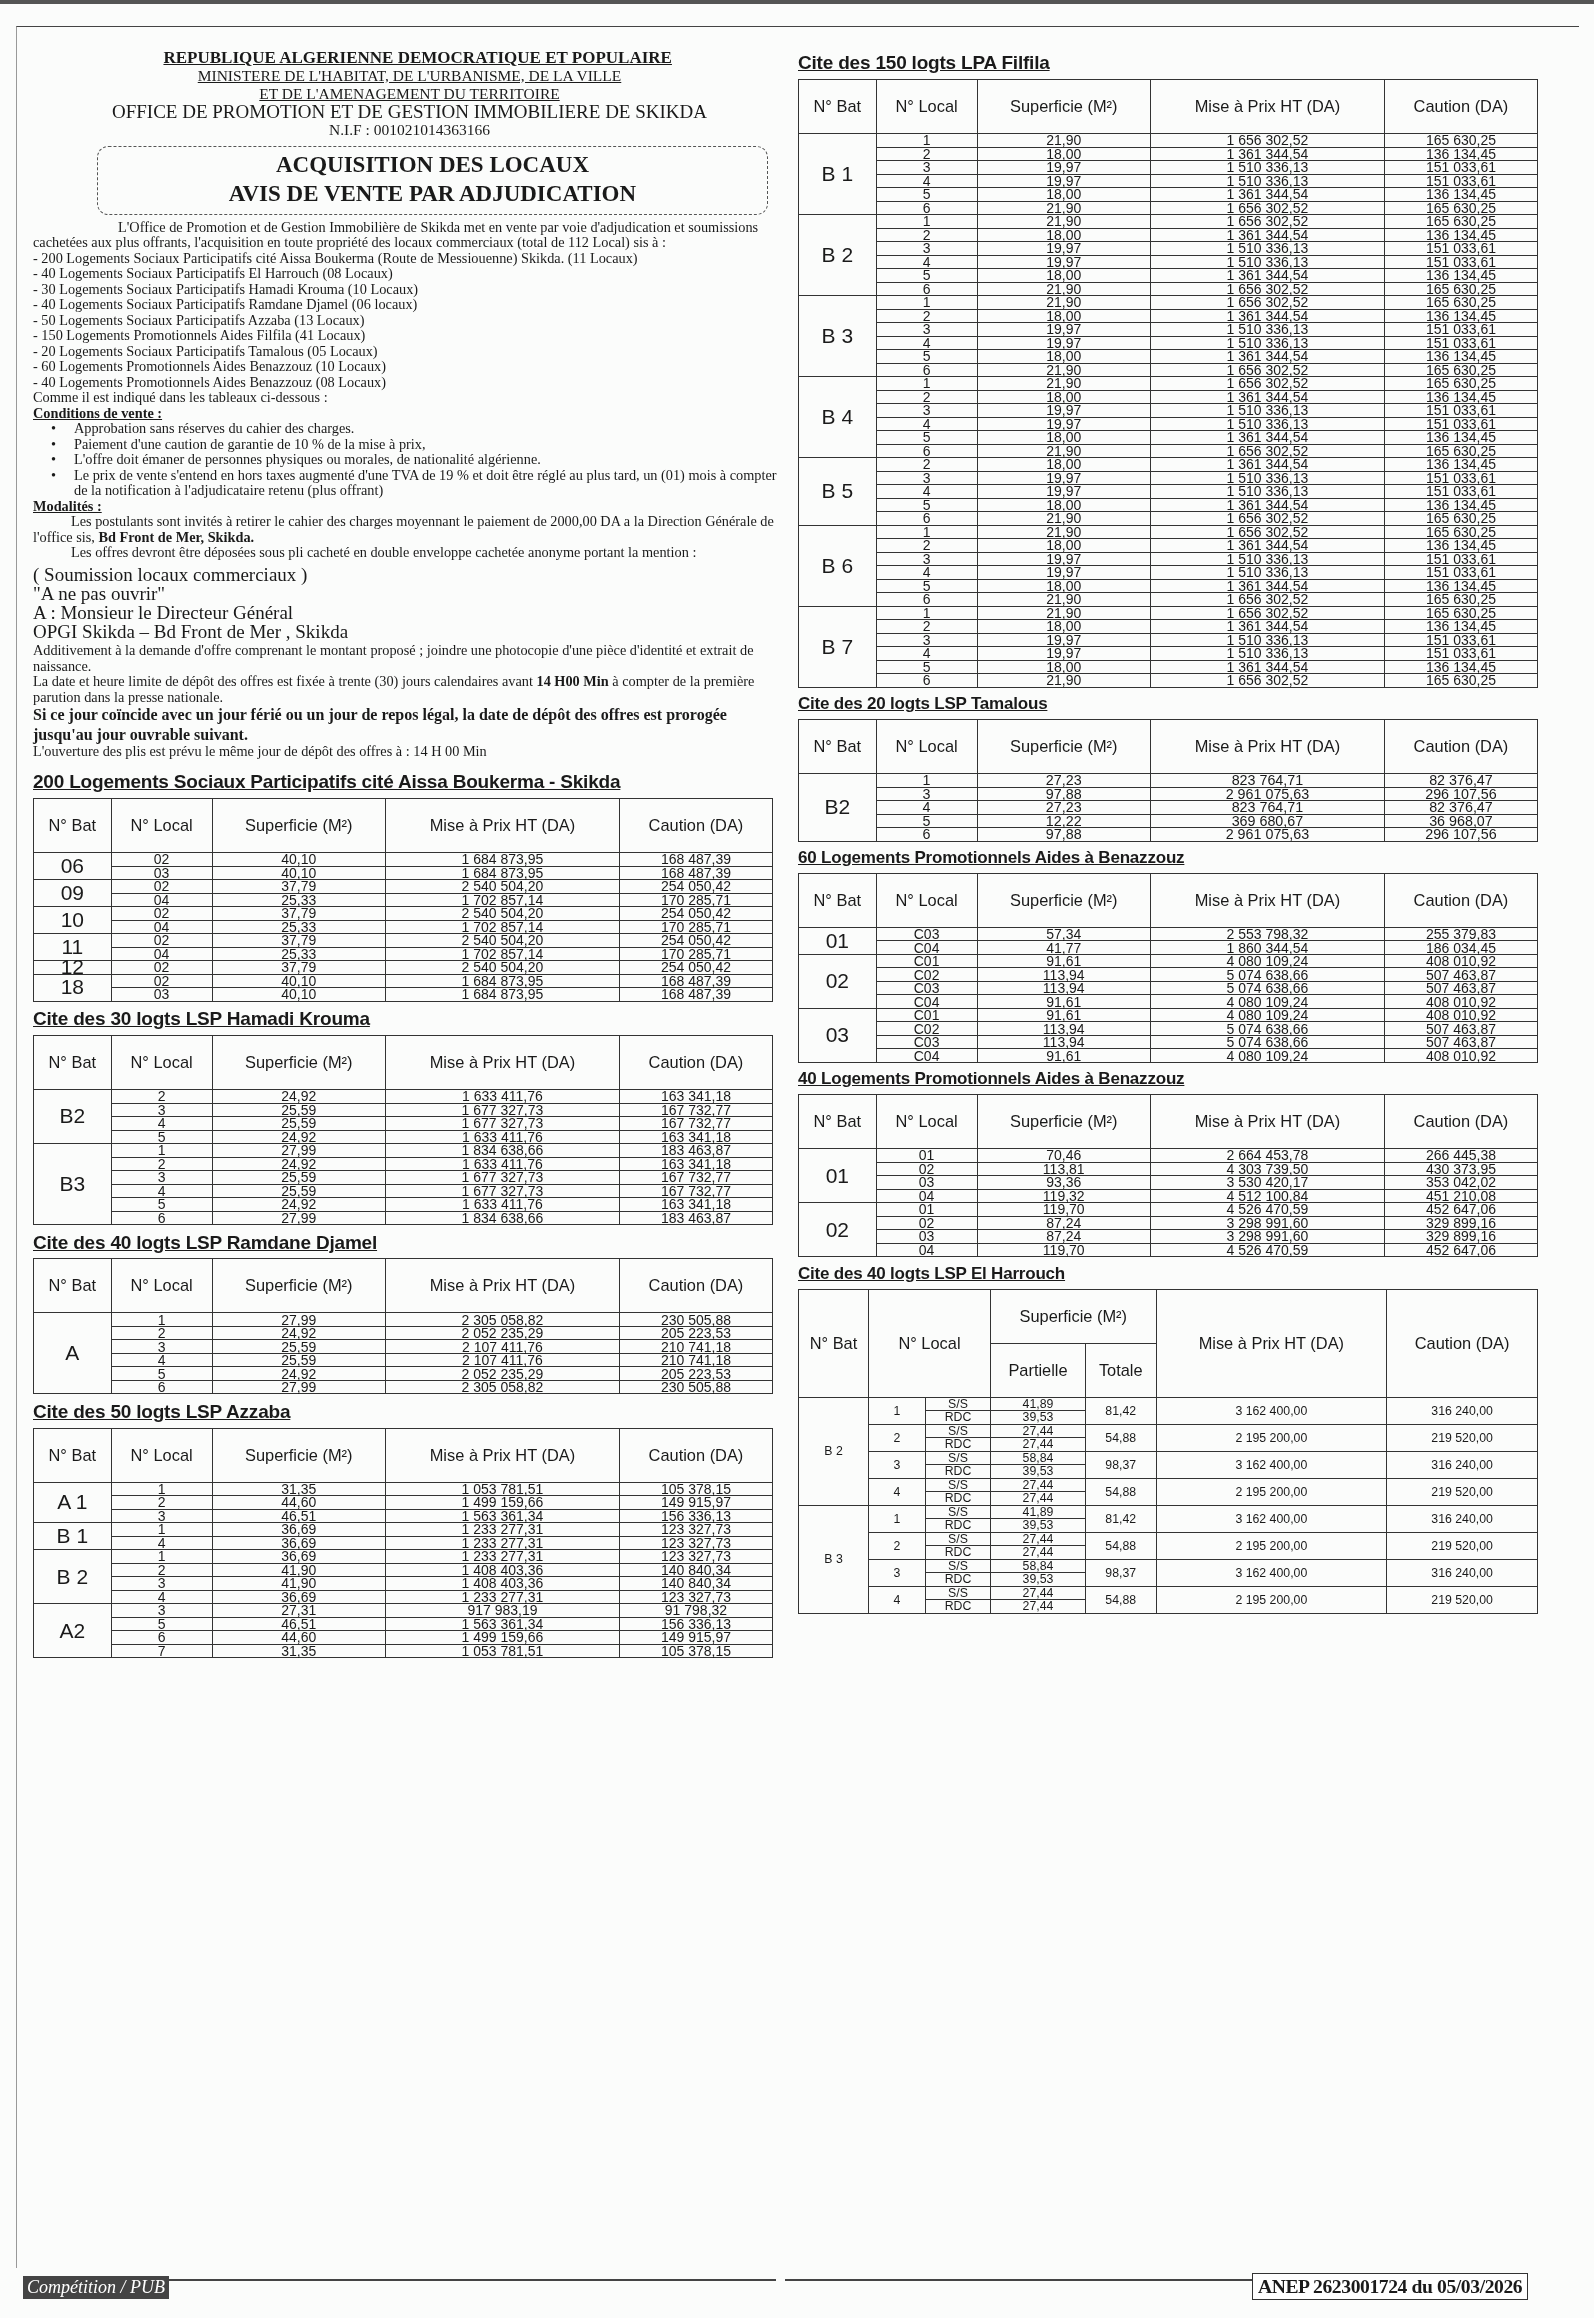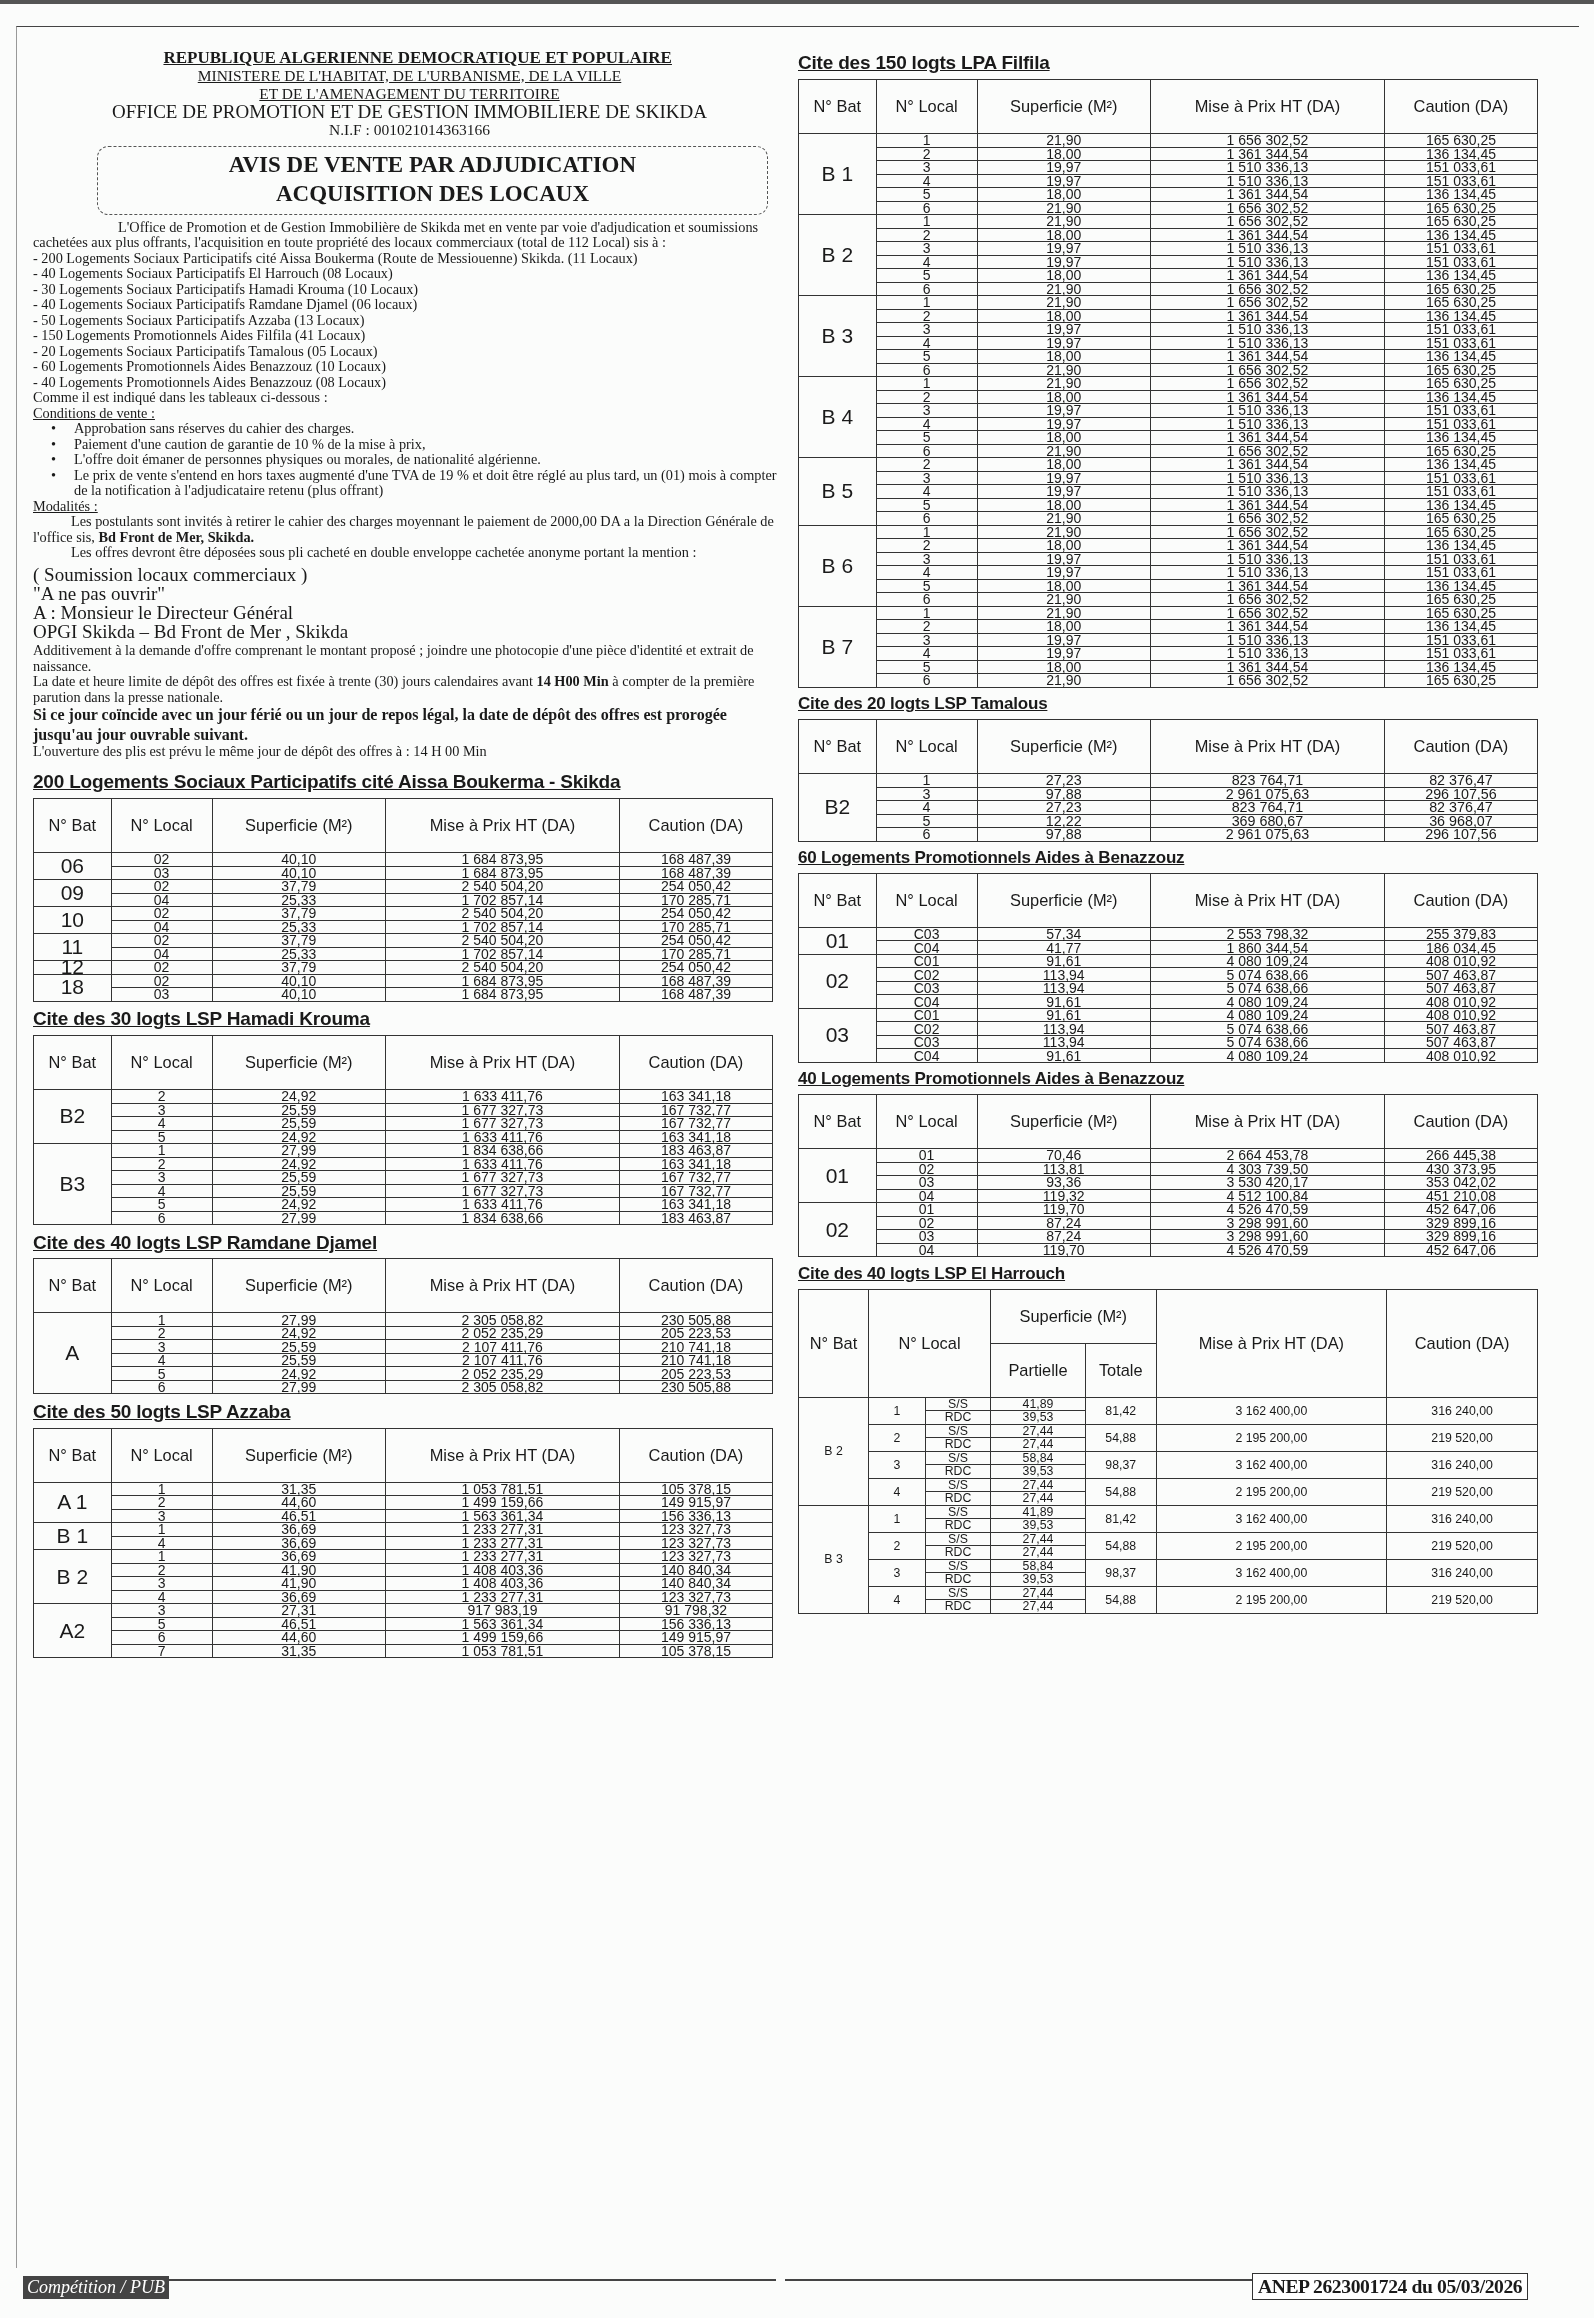--- a/index.html
+++ b/index.html
@@ -14,21 +14,21 @@
   .hdr .l1 { font-size: 17px; text-decoration: underline; margin-left: 16.4px; }
   .hdr .l2, .hdr .l3 { font-size: 15.5px; text-decoration: underline; font-weight: normal; }
   .hdr .l4 { font-size: 19px; font-weight: normal; font-family: Liberation Serif, serif; }
   .hdr .l5 { font-size: 15.5px; font-weight: normal; }
   .titlebox { margin: 6.5px auto 4.9px 64px; width: 671px; border: 1.6px dashed #555; border-radius: 11.5px; padding: 3.3px 0 4.9px; text-align: center; }
   .titlebox div { font-size: 23px; font-weight: bold; line-height: 29.5px; }
 
   .body-text { font-size: 14.3px; line-height: 15.5px; }
   .body-text p { margin: 0; }
   .indent { text-indent: 85px; }
-  .sect { font-weight: normal; text-decoration: underline; }
+  .sect { font-weight: bold; text-decoration: underline; }
   ul.bul { list-style: none; margin-left: 18px; }
   ul.bul li { position: relative; padding-left: 23px; }
   ul.bul li::before { content: "•"; position: absolute; left: 0; }
   .center-b { text-align: left; font-weight: normal; font-size: 19px; line-height: 19px; }
   .bold { font-weight: bold; }
   .big-b { font-weight: bold; font-size: 16px; line-height: 19.6px; }
 
   .tt { font-family: "Liberation Sans", sans-serif; font-weight: bold; font-size: 19px; text-decoration: underline; margin: 6.5px 0 4.9px; letter-spacing: -0.2px; }
   table.t { border-collapse: collapse; font-family: "Liberation Sans", sans-serif; font-size: 14px; width: 740px; }
   table.t th, table.t td { border: 1.6px solid #333; text-align: center; padding: 0; }
@@ -58,22 +58,22 @@
 
 <div class="col-left">
   <div class="hdr">
     <div class="l1">REPUBLIQUE ALGERIENNE DEMOCRATIQUE ET POPULAIRE</div>
     <div class="l2">MINISTERE DE L'HABITAT, DE L'URBANISME, DE LA VILLE</div>
     <div class="l3">ET DE L'AMENAGEMENT DU TERRITOIRE</div>
     <div class="l4">OFFICE DE PROMOTION ET DE GESTION IMMOBILIERE DE SKIKDA</div>
     <div class="l5">N.I.F : 001021014363166</div>
   </div>
   <div class="titlebox">
+    <div>ACQUISITION DES LOCAUX</div>
     <div>AVIS DE VENTE PAR ADJUDICATION</div>
-    <div>ACQUISITION DES LOCAUX</div>
   </div>
 
   <div class="body-text">
     <p class="indent">L'Office de Promotion et de Gestion Immobilière de Skikda met en vente par voie d'adjudication et soumissions cachetées aux plus offrants, l'acquisition en toute propriété des locaux commerciaux (total de 112 Local) sis à :</p>
     <div>
       <p>- 200 Logements Sociaux Participatifs cité Aissa Boukerma (Route de Messiouenne) Skikda. (11 Locaux)</p>
       <p>- 40 Logements Sociaux Participatifs El Harrouch (08 Locaux)</p>
       <p>- 30 Logements Sociaux Participatifs Hamadi Krouma (10 Locaux)</p>
       <p>- 40 Logements Sociaux Participatifs Ramdane Djamel (06 locaux)</p>
       <p>- 50 Logements Sociaux Participatifs Azzaba (13 Locaux)</p>

